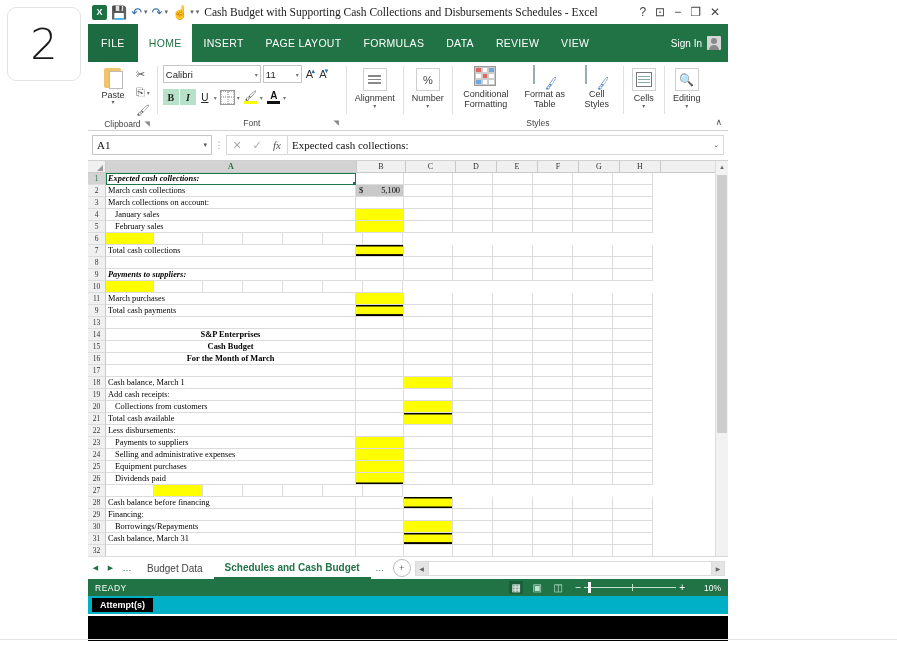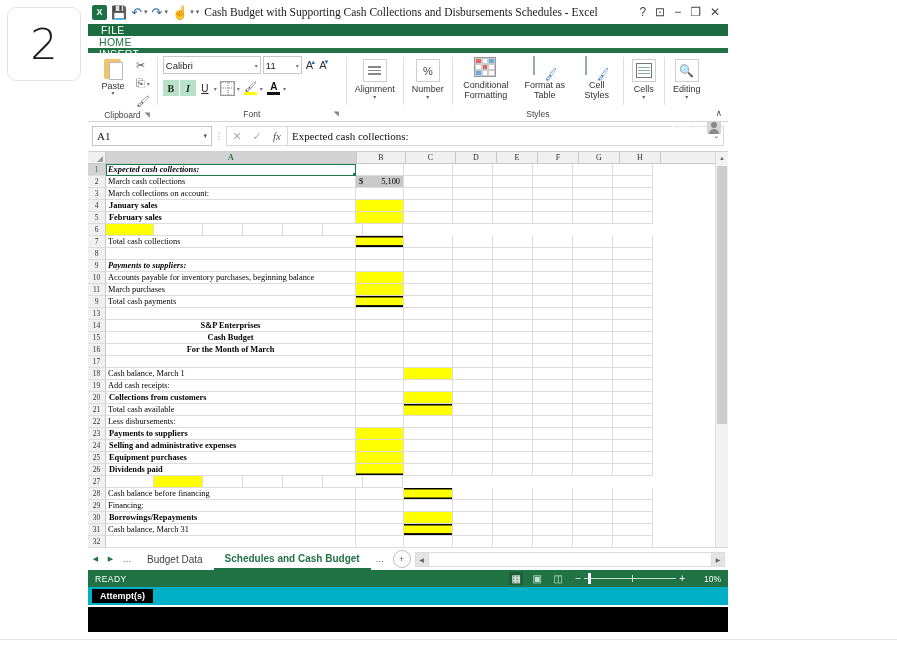--- a/index.html
+++ b/index.html
@@ -21,21 +21,21 @@
     font-weight:bold;display:flex;align-items:center;justify-content:center;font-family:"Liberation Sans",sans-serif;}
   .qicon{font-size:13px;color:#3a6ea5;line-height:1;}
   .qsave{color:#c239b3;font-size:13px;}
   .qcaret{font-size:7px;color:#666;margin-left:-2px;}
   .title-text{position:absolute;left:0;right:14px;text-align:center;font-size:11.5px;color:#1a1a1a;
     font-family:"Liberation Serif",serif;pointer-events:none;}
   .win-btns{margin-left:auto;display:flex;align-items:center;gap:9px;padding-right:8px;z-index:2;}
   .win-btns div{font-size:12px;color:#444;line-height:1;cursor:pointer;}
 
   
-  .tabrow{height:29px;background:#217346;display:flex;align-items:stretch;position:relative;flex-direction:column;}
+  .tabrow{height:38px;background:#217346;display:flex;align-items:stretch;position:relative;}
   .file-tab{background:#1d6b40;color:#fff;font-size:10.5px;display:flex;align-items:center;
     padding:0 13px;letter-spacing:.4px;font-family:"Liberation Sans",sans-serif;}
   .rtab{color:#fff;font-size:10.5px;display:flex;align-items:center;padding:0 11px;letter-spacing:.3px;}
   .rtab.active{background:#fff;color:#217346;}
   .signin{margin-left:auto;display:flex;align-items:center;gap:5px;padding-right:7px;color:#fff;font-size:10px;}
   .avatar{width:14px;height:14px;background:#d6d6d6;border-radius:1px;position:relative;}
   .avatar:after{content:"";position:absolute;left:4px;top:2px;width:6px;height:6px;border-radius:50%;background:#8a8a8a;}
   .avatar:before{content:"";position:absolute;left:2px;top:9px;width:10px;height:5px;border-radius:5px 5px 0 0;background:#8a8a8a;}
 
   
@@ -131,21 +131,21 @@
     box-sizing:border-box;position:relative;}
   .cell.a{width:250px;}
   .cell.b{width:48px;}
   .cell.c{width:49px;}
   .cell.d,.cell.e,.cell.f,.cell.g,.cell.h{width:40px;}
   .cell.tail{flex:1;border-right:none;}
   .yel{background:#ffff00;}
   .gry{background:#c9c9c9;}
   .ital{font-style:italic;font-weight:bold;}
   .ctr{text-align:center;font-weight:bold;}
-  .ind1{padding-left:3px;font-weight:bold;}
+  .ind1{padding-left:9px;}
   .dollar{display:flex;justify-content:space-between;padding:0 3px;}
   .bt{box-shadow:inset 0 1.4px 0 #000;}
   .bb{box-shadow:inset 0 -1.4px 0 #000;}
   .btbb{box-shadow:inset 0 1.4px 0 #000, inset 0 -1.4px 0 #000;}
   .btdbl{box-shadow:inset 0 1.4px 0 #000, inset 0 -1.4px 0 #000, inset 0 -4px 0 -2.2px #000;}
   .sel-cell{outline:1.6px solid #1a7a4c;outline-offset:-1px;}
   .sel-cell:after{content:"";position:absolute;right:-2px;bottom:-2px;width:4px;height:4px;background:#1a7a4c;}
 
   
   .vsb{position:absolute;right:0;top:0;width:12px;bottom:0;background:#f2f2f2;border-left:1px solid #dcdcdc;}
@@ -559,21 +559,20 @@
           <div class="cell d"></div>
           <div class="cell e"></div>
           <div class="cell f"></div>
           <div class="cell g"></div>
           <div class="cell h"></div>
           <div class="cell tail" style="border-bottom: none;"></div>
           <div style="width: 12px;"></div>
         </div>
         <div class="row">
           <div class="rh">10</div>
-          <div class="cell a">Accounts payable for inventory purchases, beginning balance</div>
           <div class="cell b yel "></div>
           <div class="cell c "></div>
           <div class="cell d"></div>
           <div class="cell e"></div>
           <div class="cell f"></div>
           <div class="cell g"></div>
           <div class="cell h"></div>
           <div class="cell tail" style="border-bottom: none;"></div>
           <div style="width: 12px;"></div>
         </div>

